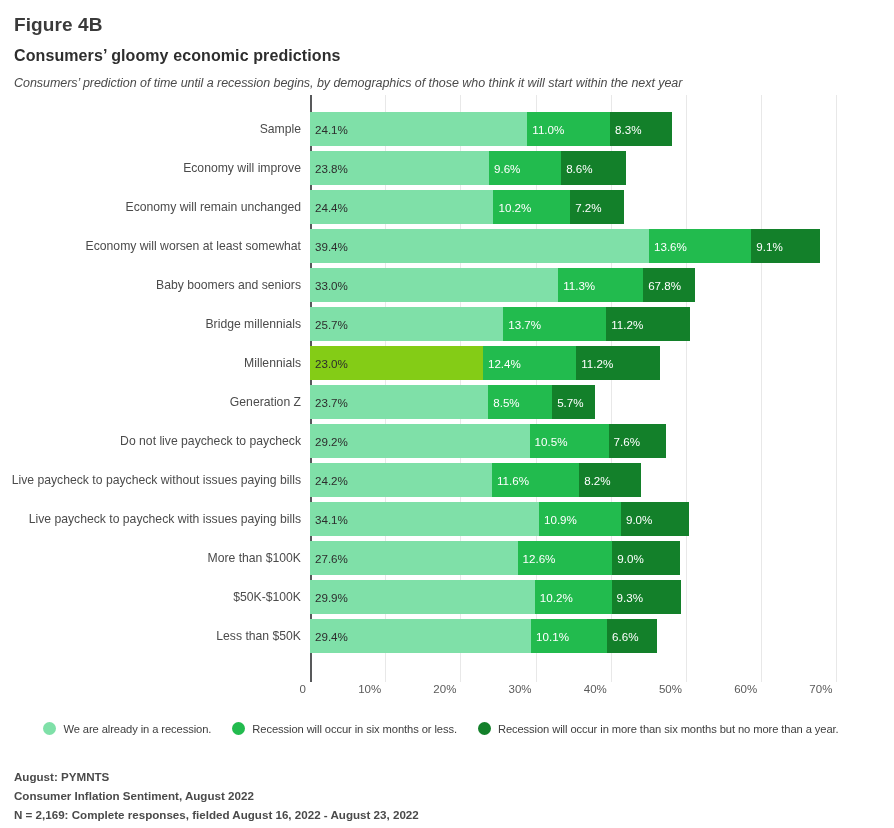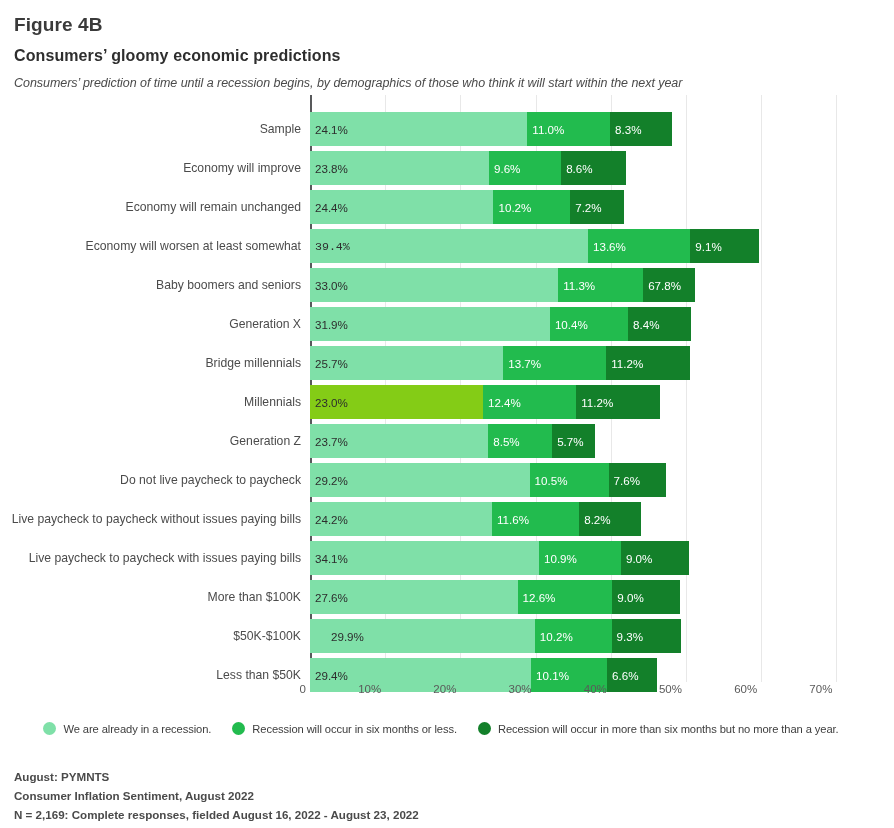--- a/index.html
+++ b/index.html
@@ -243,21 +243,21 @@
               <span class="seg-label">10.2%</span>
             </div>
             <div class="seg s2" style="width: 54.144px; background: rgb(19, 128, 42);">
               <span class="seg-label">7.2%</span>
             </div>
           </div>
         </div>
         <div class="row">
           <div class="row-label">Economy will worsen at least somewhat</div>
           <div class="bar">
-            <div class="seg s0" style="width: 278px; background: rgb(127, 224, 168); font-family: Liberation Mono, monospace;">
+            <div class="seg s0" style="width: 339px; background: rgb(127, 224, 168);">
               <span class="seg-label">39.4%</span>
             </div>
             <div class="seg s1" style="width: 102.272px; background: rgb(34, 187, 78);">
               <span class="seg-label">13.6%</span>
             </div>
             <div class="seg s2" style="width: 68.432px; background: rgb(19, 128, 42);">
               <span class="seg-label">9.1%</span>
             </div>
           </div>
         </div>
@@ -269,34 +269,20 @@
             </div>
             <div class="seg s1" style="width: 84.976px; background: rgb(34, 187, 78);">
               <span class="seg-label">11.3%</span>
             </div>
             <div class="seg s2" style="width: 51.888px; background: rgb(19, 128, 42);">
               <span class="seg-label">67.8%</span>
             </div>
           </div>
         </div>
         <div class="row">
-          <div class="row-label">Generation X</div>
-          <div class="bar">
-            <div class="seg s0" style="width: 239.888px; background: rgb(127, 224, 168);">
-              <span class="seg-label">31.9%</span>
-            </div>
-            <div class="seg s1" style="width: 78.208px; background: rgb(34, 187, 78);">
-              <span class="seg-label">10.4%</span>
-            </div>
-            <div class="seg s2" style="width: 63.168px; background: rgb(19, 128, 42);">
-              <span class="seg-label">8.4%</span>
-            </div>
-          </div>
-        </div>
-        <div class="row">
           <div class="row-label">Bridge millennials</div>
           <div class="bar">
             <div class="seg s0" style="width: 193.264px; background: rgb(127, 224, 168);">
               <span class="seg-label">25.7%</span>
             </div>
             <div class="seg s1" style="width: 103.024px; background: rgb(34, 187, 78);">
               <span class="seg-label">13.7%</span>
             </div>
             <div class="seg s2" style="width: 84.224px; background: rgb(19, 128, 42);">
               <span class="seg-label">11.2%</span>
@@ -383,21 +369,21 @@
               <span class="seg-label">12.6%</span>
             </div>
             <div class="seg s2" style="width: 67.68px; background: rgb(19, 128, 42);">
               <span class="seg-label">9.0%</span>
             </div>
           </div>
         </div>
         <div class="row">
           <div class="row-label">$50K-$100K</div>
           <div class="bar">
-            <div class="seg s0" style="width: 224.848px; background: rgb(127, 224, 168); padding-left: 16px;">
+            <div class="seg s0" style="width: 224.848px; background: rgb(127, 224, 168);">
               <span class="seg-label">29.9%</span>
             </div>
             <div class="seg s1" style="width: 76.704px; background: rgb(34, 187, 78);">
               <span class="seg-label">10.2%</span>
             </div>
             <div class="seg s2" style="width: 69.936px; background: rgb(19, 128, 42);">
               <span class="seg-label">9.3%</span>
             </div>
           </div>
         </div>

